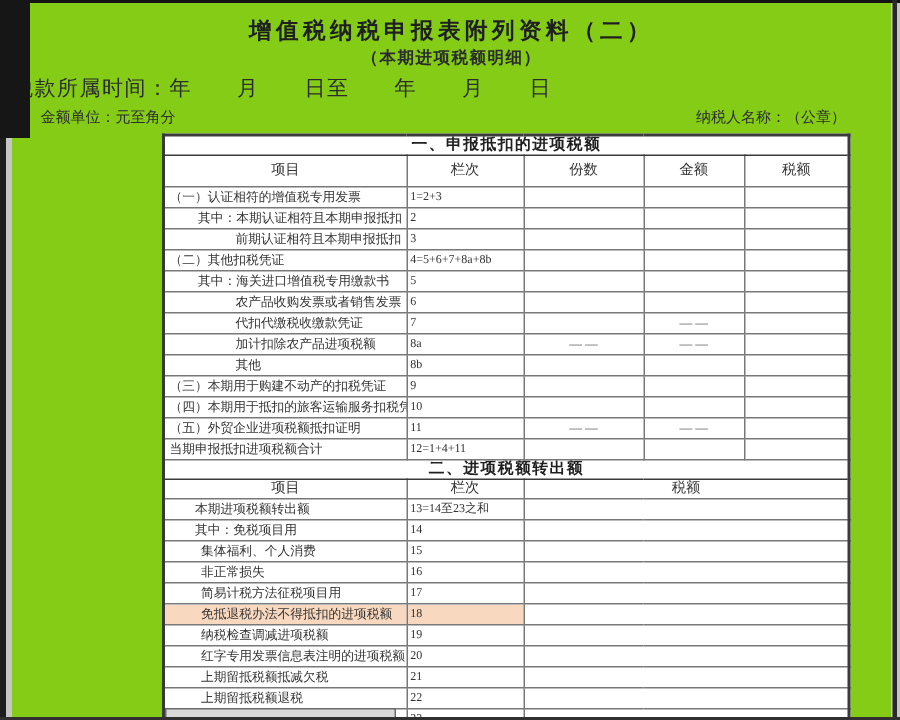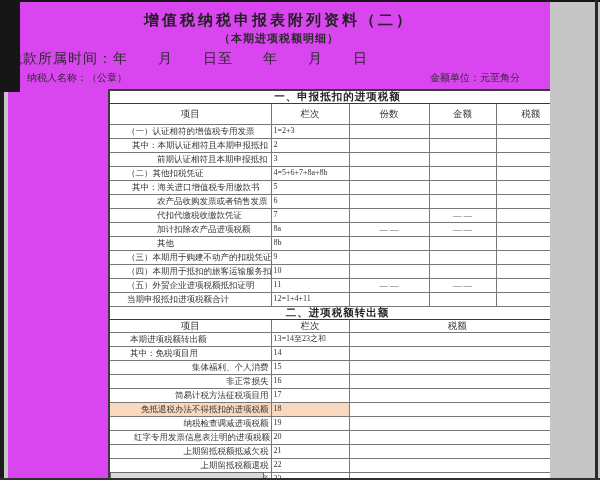--- a/index.html
+++ b/index.html
@@ -10,22 +10,22 @@
   }
   
   .edge-top{position:absolute;left:0;top:0;width:600px;height:2px;background:#141414;z-index:5;}
   .edge-left-corner{position:absolute;left:0;top:0;width:20px;height:92px;background:#161616;z-index:5;}
   .edge-left{position:absolute;left:0;top:0;width:4px;height:480px;background:#1c1c1c;z-index:5;}
   .edge-right{position:absolute;right:2px;top:0;width:3px;height:480px;background:#2a2a2a;z-index:5;}
   .edge-bottom{position:absolute;left:0;bottom:0;width:600px;height:2px;background:#303030;z-index:6;}
   .bottom-fragment{position:absolute;left:110px;top:472px;width:152px;height:8px;background:#d9d9d9;border:1px solid #6a6a6a;z-index:4;}
 
   .page{
-    position:absolute;left:8px;top:0;width:542px;height:480px;
-    background:#d946ef;overflow:hidden;color:#2b2b2b;
+    position:absolute;left:8px;top:0;width:586px;height:480px;
+    background:#84cc16;overflow:hidden;color:#2b2b2b;
   }
   .title{
     margin-top:11px;text-align:center;font-weight:bold;
     font-size:15px;letter-spacing:3px;color:#1f1f1f;
   }
   .subtitle{margin-top:1px;text-align:center;font-weight:bold;font-size:11px;letter-spacing:1px;}
   .period{margin-top:4px;text-align:left;font-size:14px;letter-spacing:1px;}
   .meta-row{
     margin-top:3px;display:flex;justify-content:space-between;
     padding:0 30px 0 19px;font-size:10px;
@@ -40,47 +40,47 @@
     padding:0 2px;height:13px;white-space:nowrap;overflow:hidden;
     color:#333;
   }
   tr.sec-hdr td{
     text-align:center;font-weight:bold;font-size:10.5px;height:12px;
     letter-spacing:1px;border-top:1px solid #3a3a3a;border-bottom:1px solid #3a3a3a;color:#1f1f1f;
   }
   tr.col-hdr td{text-align:center;font-size:9.5px;height:20px;}
   tr.col-hdr2 td{text-align:center;font-size:9.5px;height:12px;}
   td.item{text-align:left;}
-  td.ind0{padding-left:17px;}
+  td.ind0{padding-left:3px;}
   td.ind1{padding-left:22px;}
   td.ind2{padding-left:47px;}
   td.s2ind0{padding-left:20px;}
-  td.s2ind1{padding-left:24px;text-align:right;}
+  td.s2ind1{padding-left:24px;}
   td.lan{text-align:left;font-size:8px;padding-left:2px;letter-spacing:0;}
   td.val{text-align:center;font-size:8.5px;color:#444;}
   td.hl{background:var(--hl,#f8d8bf);}
 </style>
 </head>
 <body>
 
 <div class="edge-top"></div>
 <div class="edge-left"></div>
 <div class="edge-left-corner"></div>
 <div class="edge-right"></div>
 <div class="edge-bottom"></div>
 
 <div class="page">
   <div class="title">增值税纳税申报表附列资料（二）</div>
   <div class="subtitle">（本期进项税额明细）</div>
   <div class="period">
     <span>税款所属时间：</span><span>年　　月　　日至　　年　　月　　日</span>
   </div>
   <div class="meta-row">
+    <span>金额单位：元至角分</span>
     <span>纳税人名称：（公章）</span>
-    <span>金额单位：元至角分</span>
   </div>
 
   <table class="form">
     <colgroup>
       <col style="width:162px">
         <col style="width:78px">
         <col style="width:80px">
         <col style="width:67px">
         <col style="width:70px">
     </colgroup>

